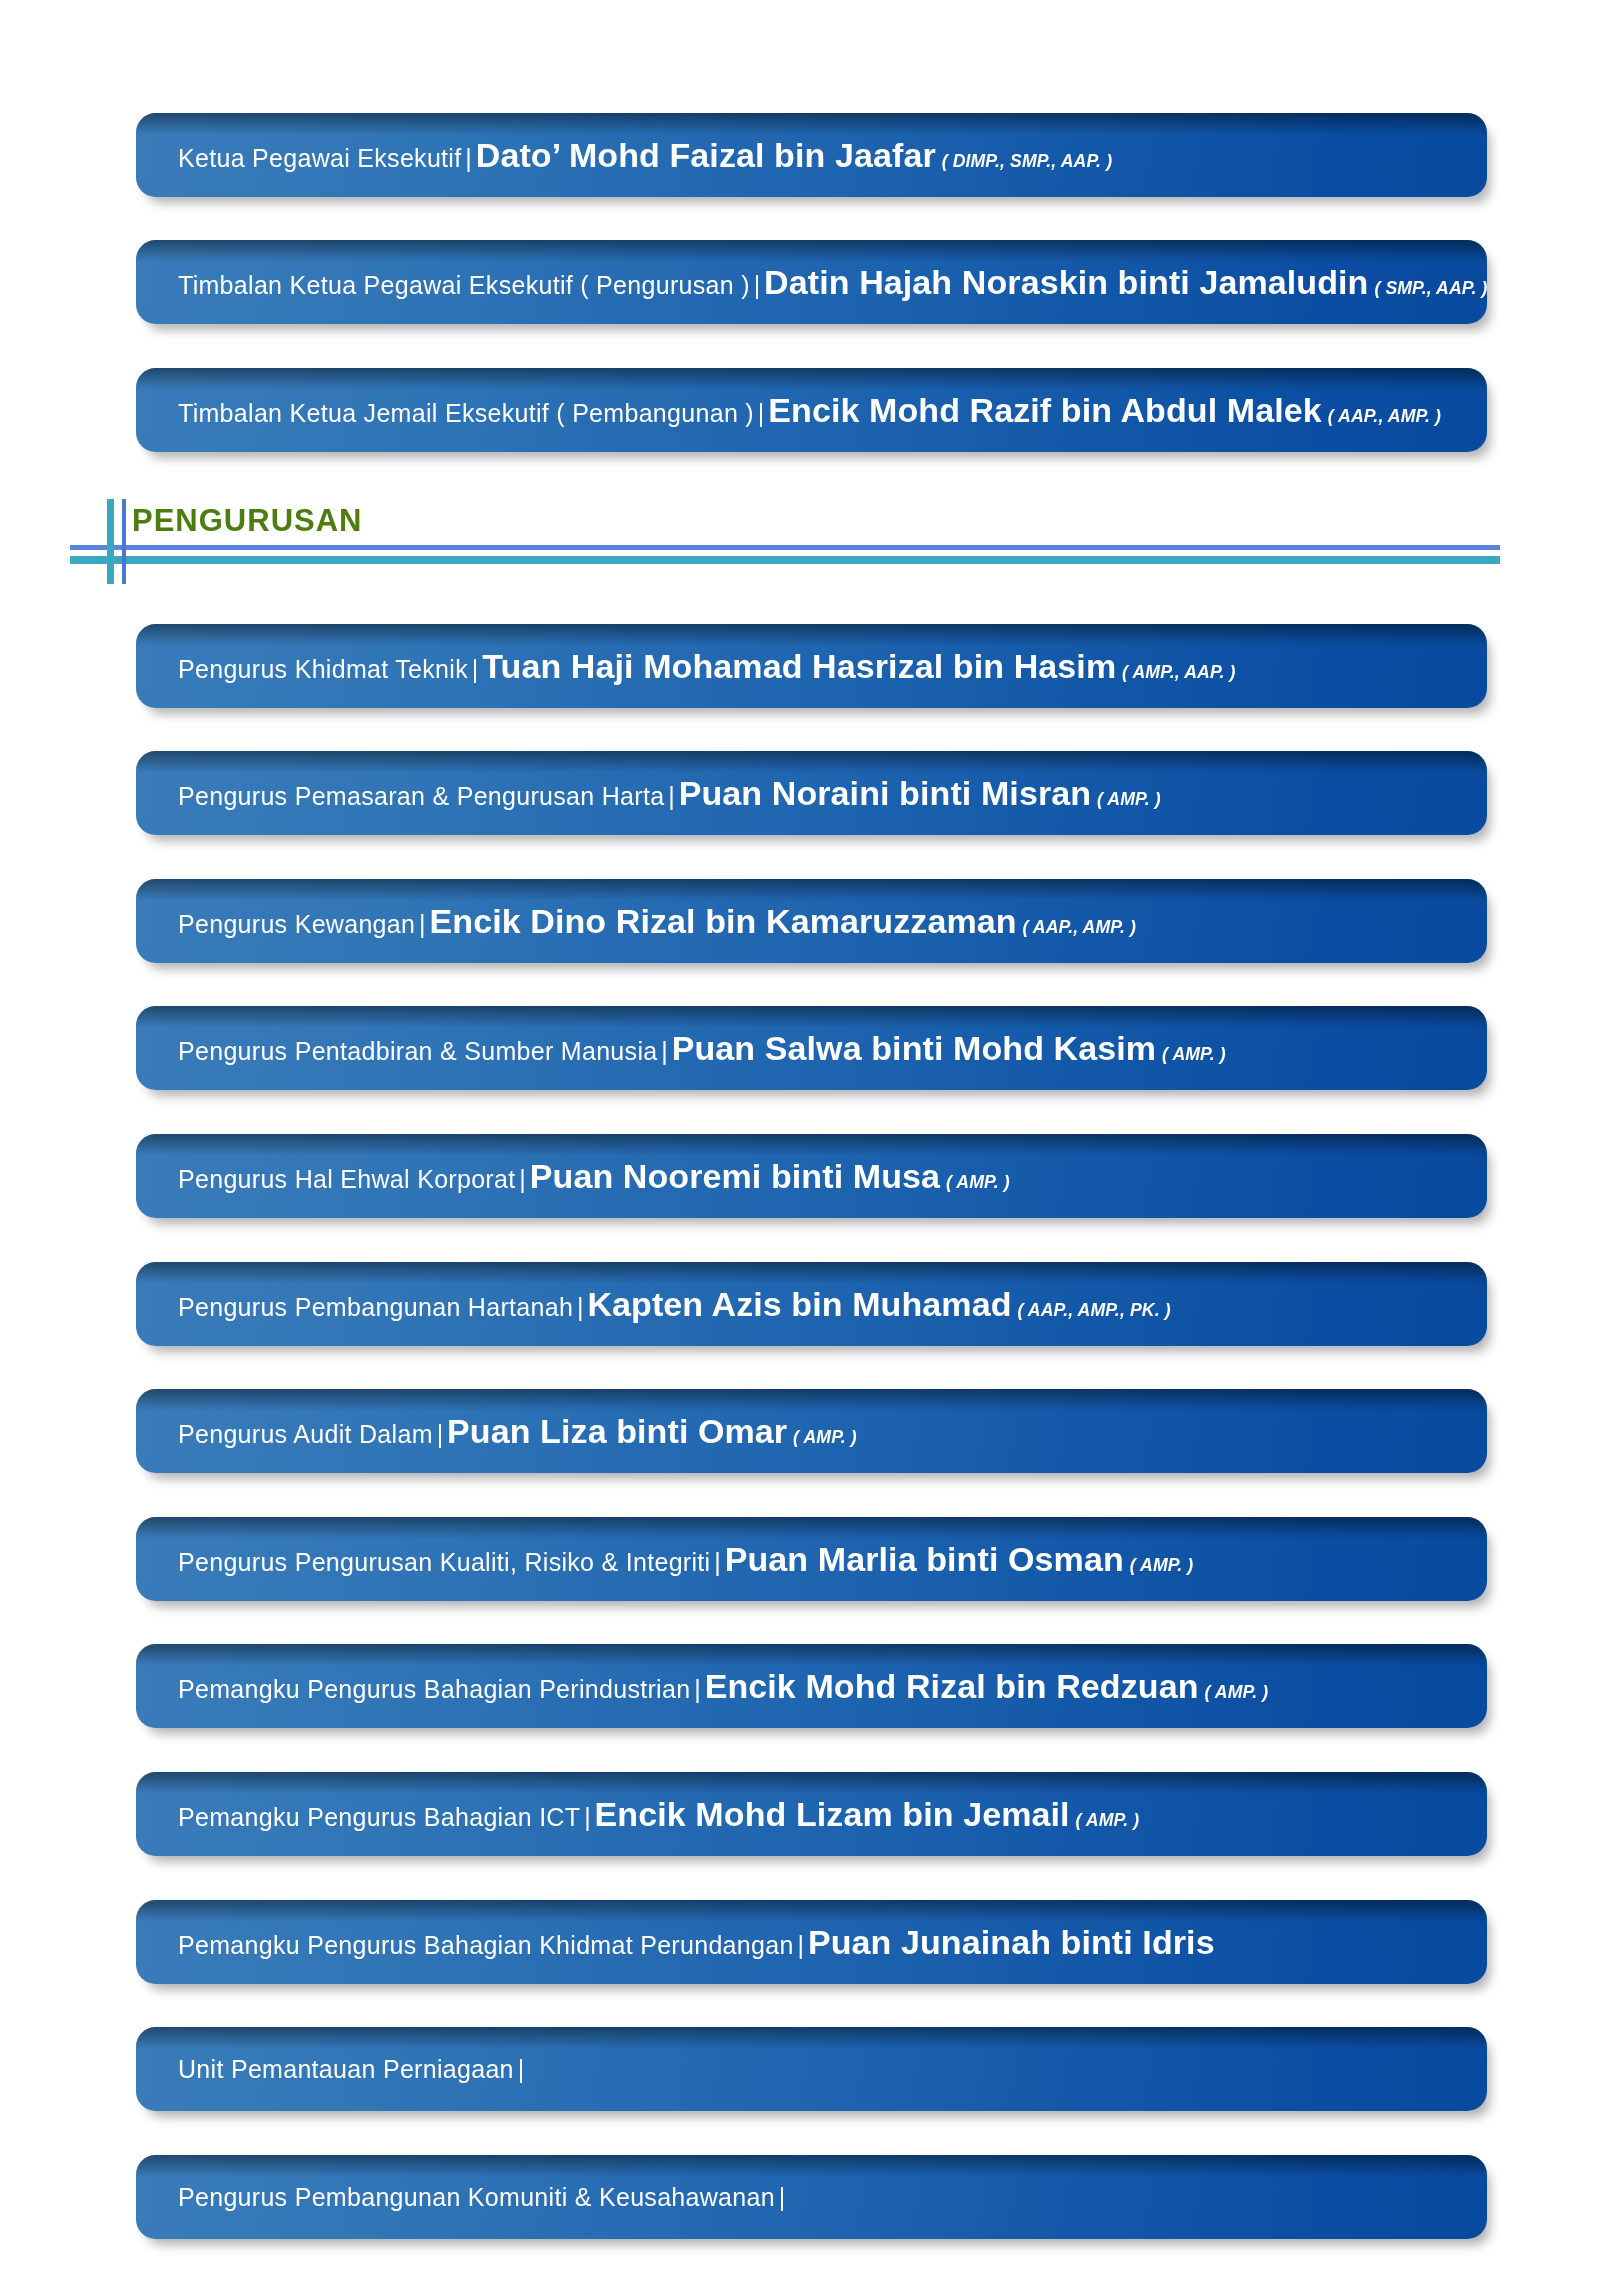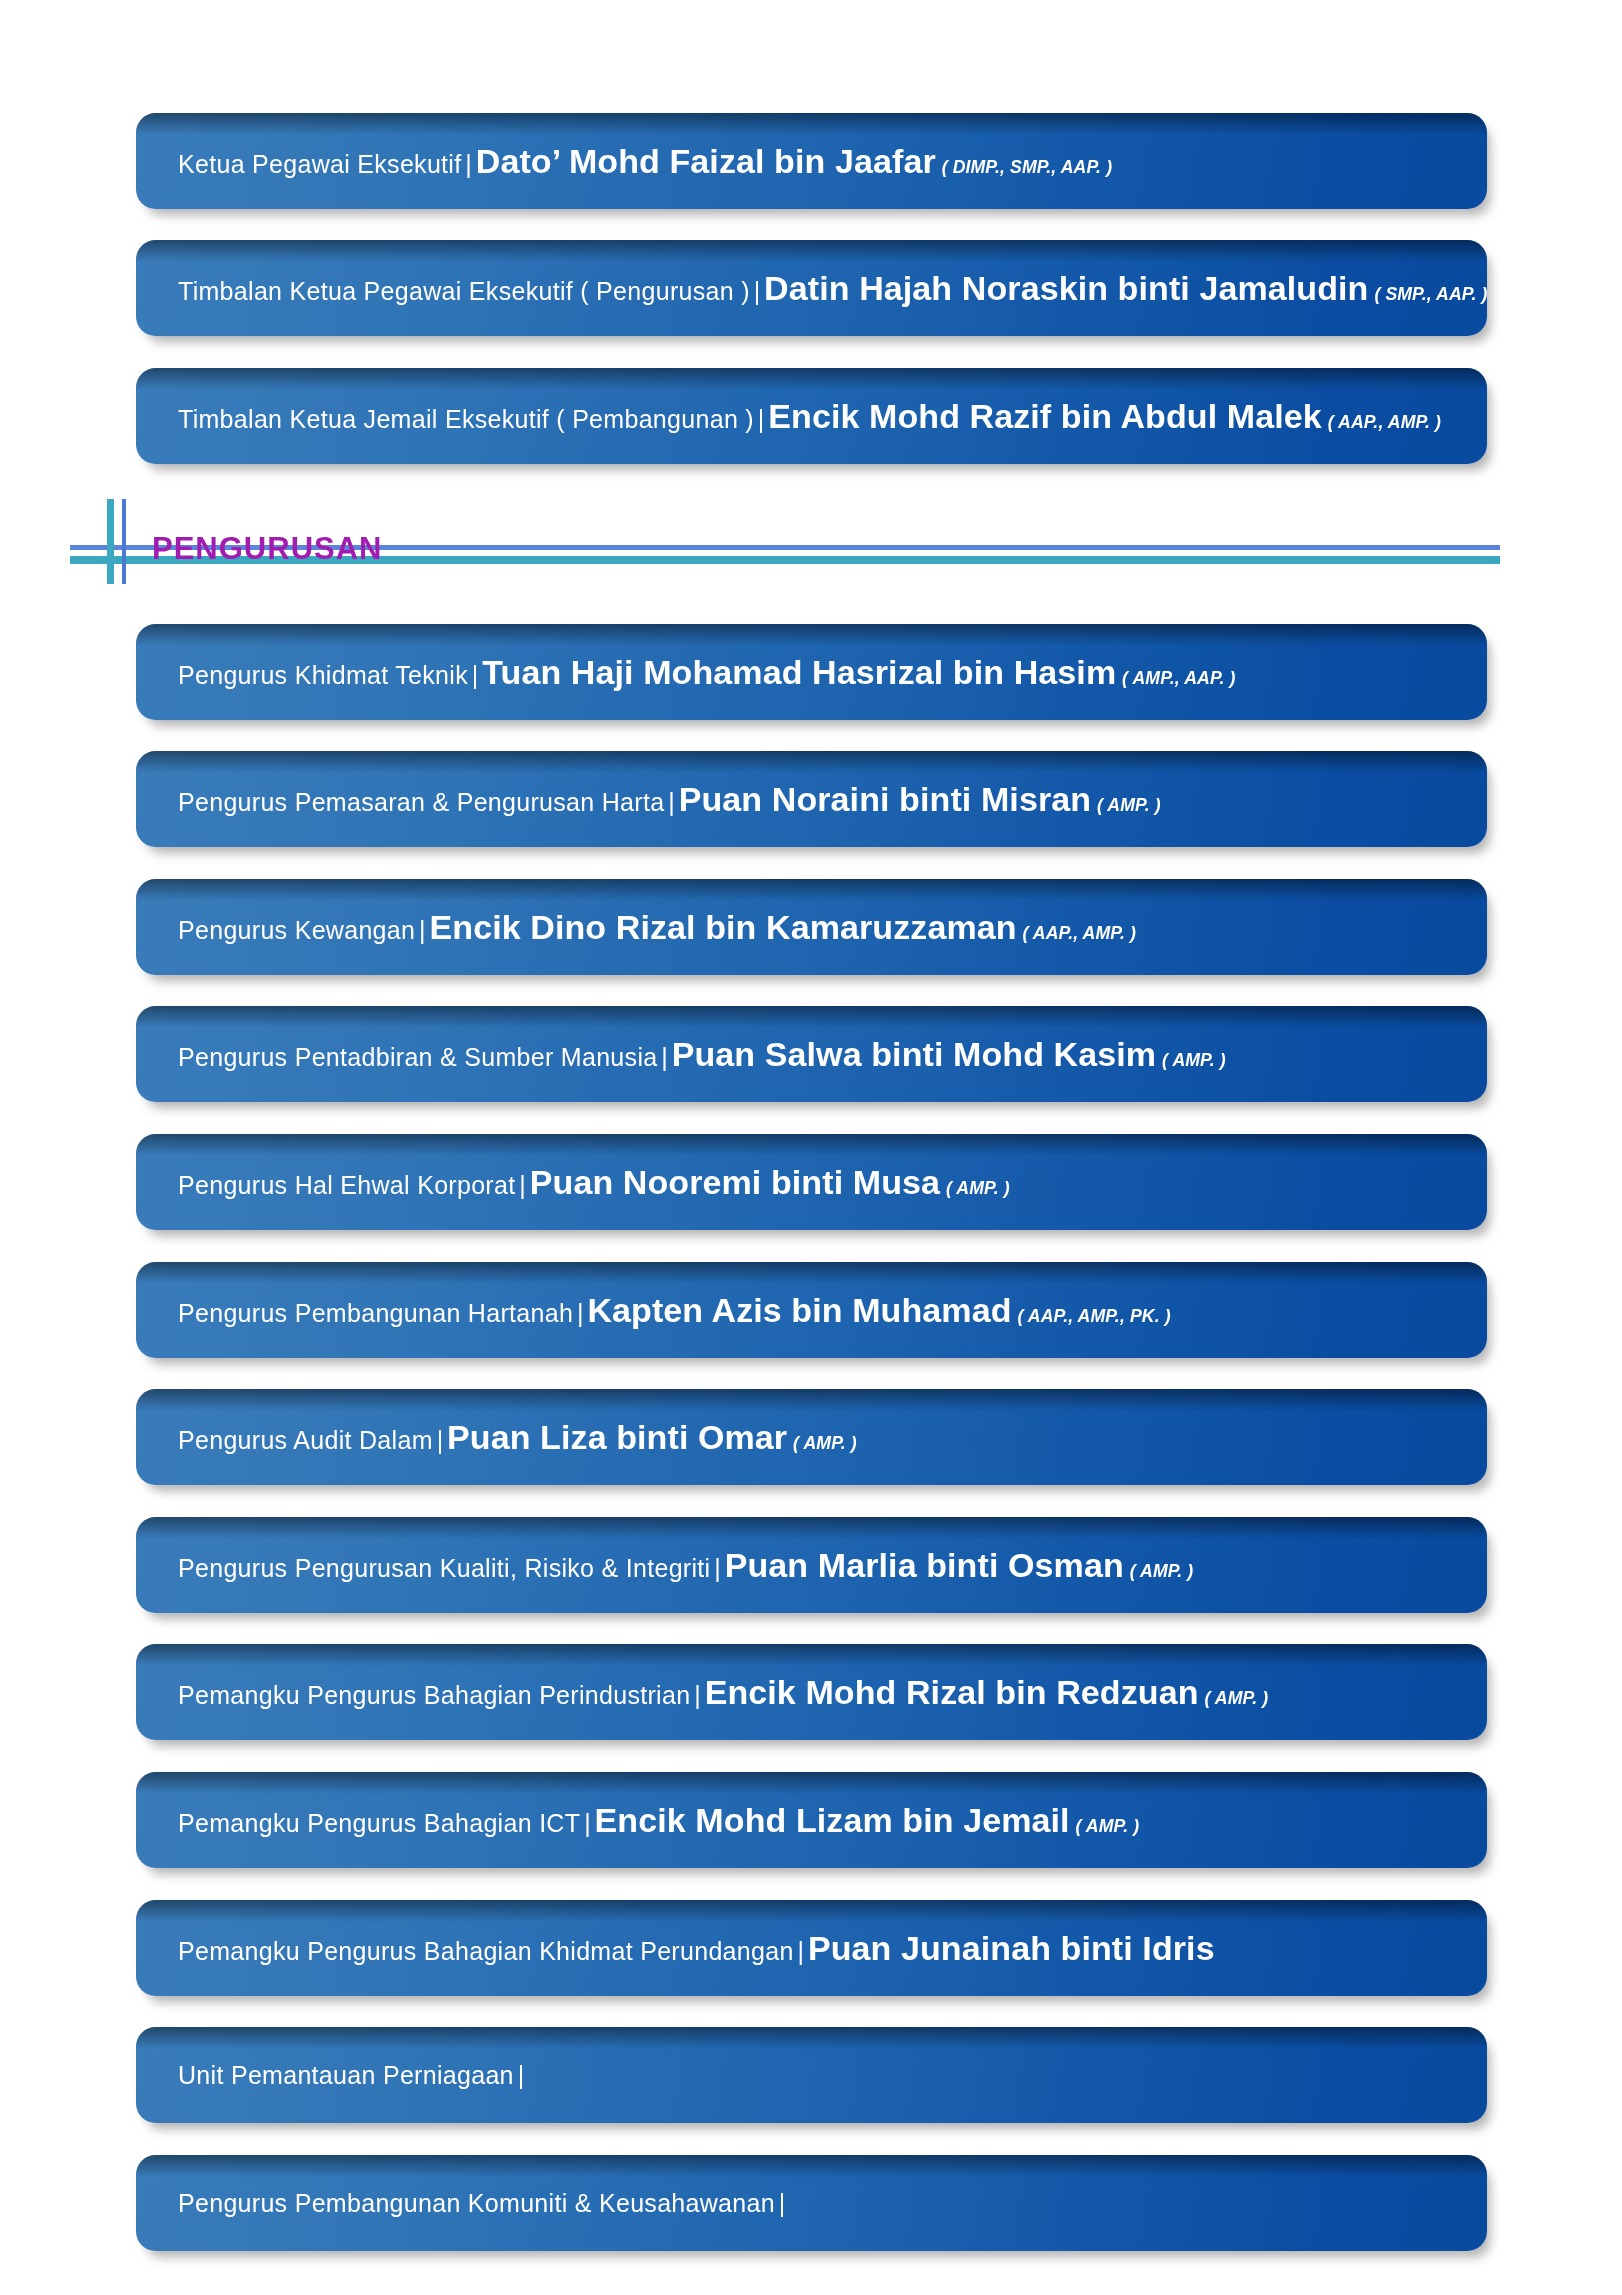--- a/index.html
+++ b/index.html
@@ -28,21 +28,21 @@
     position: absolute;
     left: 0;
     top: 0;
     width: 1623px;
   }
 
   .bar {
     position: absolute;
     left: 136px;
     width: 1351px;
-    height: 96px;
+    height: 84px;
     border-radius: 19.6px;
     background:
       linear-gradient(to bottom, rgba(0,0,0,0.42) 0px, rgba(0,0,0,0.0) 22px),
       linear-gradient(100deg, #3a7cba 0%, #2f74b6 22%, #1a60ad 58%, #0a4da2 88%, #084a9e 100%);
     box-shadow: 6.5px 9.2px 10.5px -3.9px rgba(0,0,0,0.30);
     display: flex;
     align-items: center;
     overflow: hidden;
   }
 
@@ -121,27 +121,26 @@
   .sh-hline-teal {
     position: absolute;
     left: 70px;
     top: 70px;
     width: 1430px;
     height: 7.9px;
     background: #3aa8c1;
   }
   .sh-title {
     position: absolute;
-    left: 152px;
+    left: 132px;
     top: 17px;
     font-size: 31px;
     font-weight: 700;
     letter-spacing: 1px;
-    color: #a21caf;
-    margin-top: 28px;
+    color: #4d7c0f;
   }
 </style>
 </head>
 <body>
 
 <div class="page">
 
   <div class="bar-list">
 
     <div class="bar" style="top:113px">

